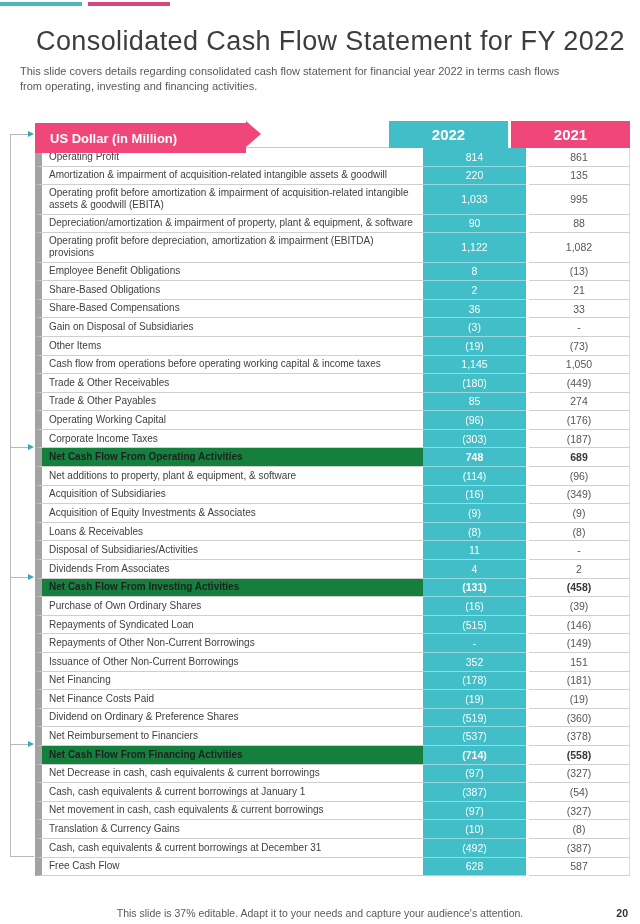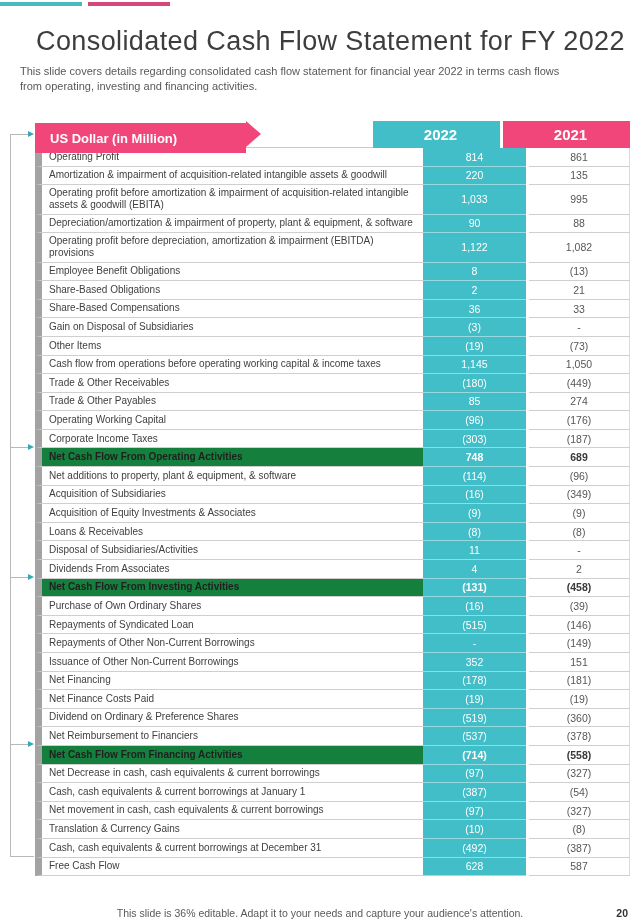--- a/index.html
+++ b/index.html
@@ -33,21 +33,21 @@
     background:#f0467a; color:#fff; font-weight:bold; font-size:13px;
     display:flex; align-items:center; padding-left:15px;
   }
   .banner-tip {
     position:absolute; left:211px; top:0; width:0; height:0;
     border-top:13px solid transparent; border-bottom:13px solid transparent;
     border-left:15px solid #f0467a;
   }
   .col-head {
     width:119px; display:flex; align-items:center; justify-content:center;
-    color:#fff; font-weight:bold; font-size:15px;padding-left:8px;
+    color:#fff; font-weight:bold; font-size:15px;
   }
   .col-head.y22 { background:#41bec7; }
   .col-head.y21 { background:#f0467a; margin-left:3px; }
 
   .row { display:flex; align-items:stretch; min-height:18.6px; }
   .cell-label {
     flex:1; display:flex; align-items:center;
     border-bottom:1px solid #cfcfcf; border-left:7px solid #a3a3a3;
     padding:2px 10px 2px 7px; font-size:10px; line-height:1.22; color:#404040;
   }
@@ -292,21 +292,21 @@
           <div class="cell-v21">(387)</div>
         </div>
         <div class="row">
           <div class="cell-label">Free Cash Flow</div>
           <div class="cell-v22">628</div>
           <div class="cell-v21">587</div>
         </div>
       </div>
   </div>
 
-  <div class="footer">This slide is 36% editable. Adapt it to your needs and capture your audience's attention.</div>
+  <div class="footer">This slide is 37% editable. Adapt it to your needs and capture your audience's attention.</div>
   <div class="pagenum">20</div>
 
 <div class="bk" style="left: 10px; top: 134px; width: 19px; height: 1px;"></div>
     <div class="bk-arrow" style="left: 28px; top: 131px;"></div>
     <div class="bk" style="left: 10px; top: 447px; width: 19px; height: 1px;"></div>
     <div class="bk-arrow" style="left: 28px; top: 444px;"></div>
     <div class="bk" style="left: 10px; top: 577px; width: 19px; height: 1px;"></div>
     <div class="bk-arrow" style="left: 28px; top: 574px;"></div>
     <div class="bk" style="left: 10px; top: 744px; width: 19px; height: 1px;"></div>
     <div class="bk-arrow" style="left: 28px; top: 741px;"></div>

